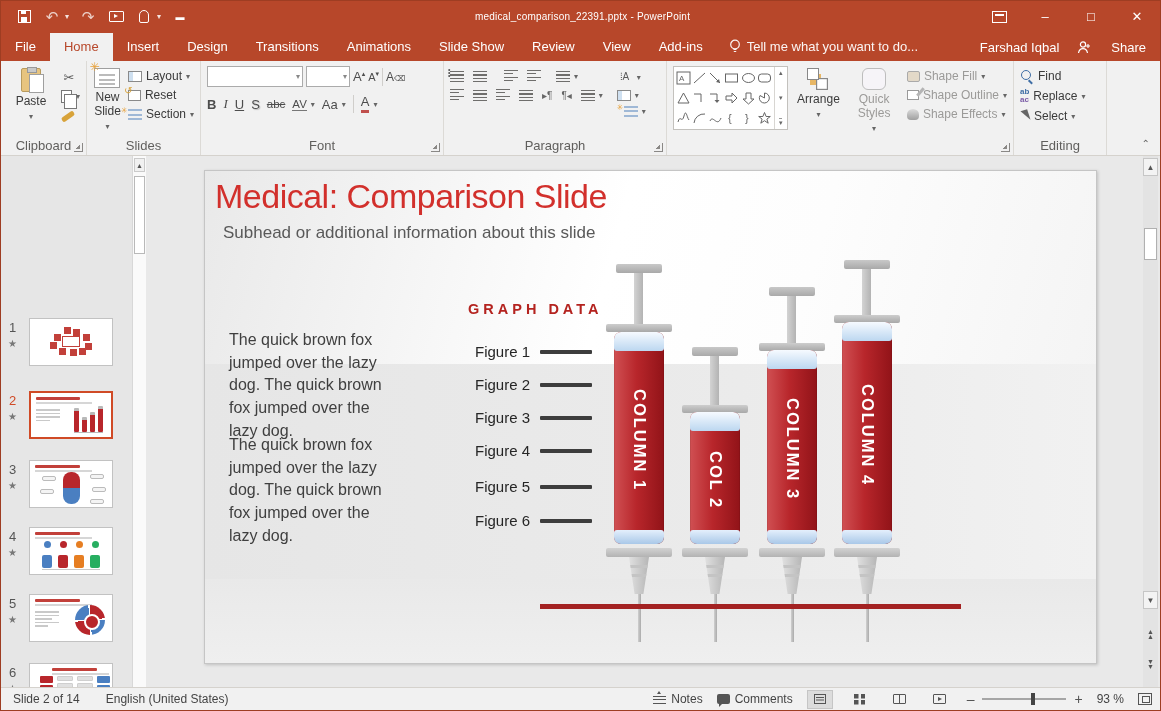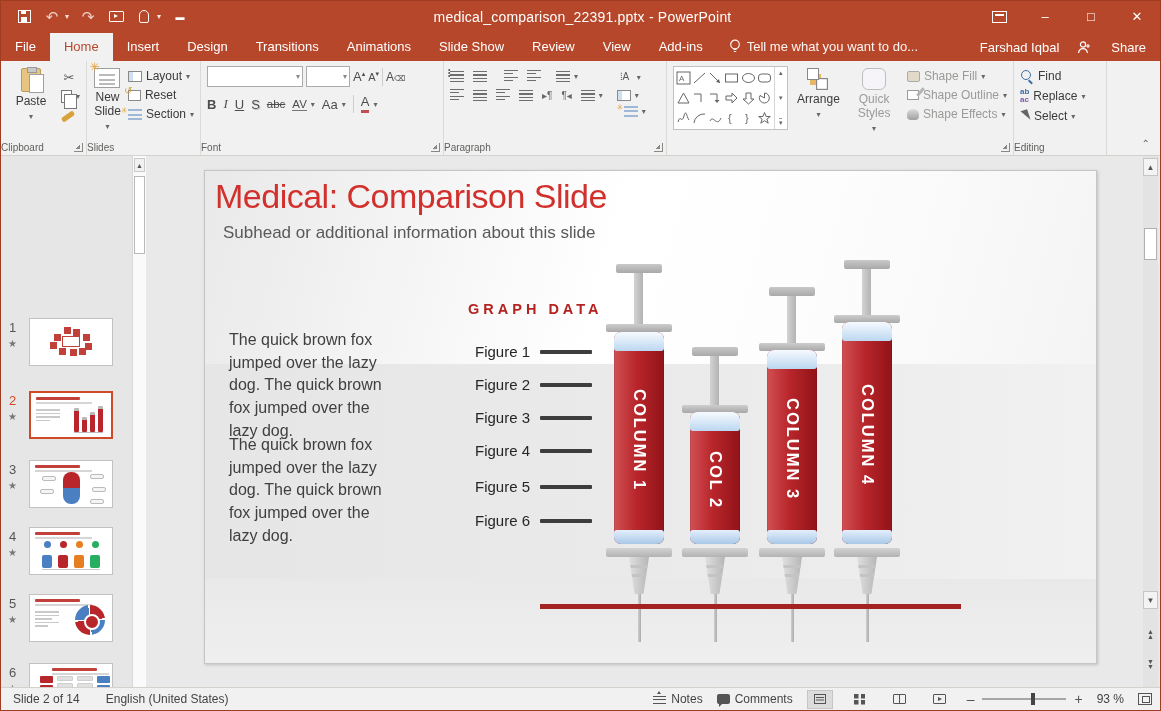--- a/index.html
+++ b/index.html
@@ -4,21 +4,21 @@
 <style>
   * { margin:0; padding:0; box-sizing:border-box; }
   html,body { width:1161px; height:711px; font-family:"Liberation Sans","DejaVu Sans",sans-serif; }
   .window { width:1161px; height:711px; display:flex; flex-direction:column; border:1px solid #9e3d22; background:#f1f1f1; overflow:hidden; }
 
   
   .titlebar { height:31px; background:#b7472a; display:flex; align-items:center; color:#fff; flex:0 0 auto; }
   .qat { display:flex; align-items:center; gap:10px; padding-left:14px; font-size:14px; }
   .qat .qbtn { display:inline-flex; align-items:center; justify-content:center; width:18px; height:18px; cursor:default; }
   .qat .mini-arrow { font-size:8px; opacity:.85; margin-left:-6px; }
-  .tb-title { flex:1; text-align:center; font-size:14px; letter-spacing:.2px; }
+  .tb-title { flex:1; text-align:center; font-size:10px; letter-spacing:.2px; }
   .winctl { display:flex; align-items:stretch; height:31px; }
   .winctl .wbtn { width:46px; display:flex; align-items:center; justify-content:center; font-size:13px; }
   .ico-save { width:13px; height:13px; border:1.4px solid #fff; position:relative; }
   .ico-save::after { content:""; position:absolute; left:2px; bottom:0; width:6px; height:5px; background:#fff; }
   .ico-save::before { content:""; position:absolute; left:2px; top:0; width:5px; height:3px; background:#fff; }
   .ico-present { width:15px; height:11px; border:1.3px solid #fff; position:relative; border-radius:1px;}
   .ico-present::after { content:""; position:absolute; left:4px; top:2px; border-left:4px solid #fff; border-top:2.5px solid transparent; border-bottom:2.5px solid transparent; }
   .ico-touch { width:10px; height:13px; border:1.3px solid #fff; border-radius:5px 5px 2px 2px; }
   .ico-ribopt { width:15px; height:12px; border:1.3px solid #fff; position:relative; }
   .ico-ribopt::after { content:""; position:absolute; top:2px; left:2px; right:2px; height:2.5px; background:#fff; }
@@ -28,21 +28,21 @@
   .tab { padding:6px 14px 7px; cursor:default; }
   .tab.active { background:#f1f1f1; color:#b7472a; }
   .tellme { display:flex; gap:6px; padding:0 12px 7px; opacity:.95; }
   .tabspacer { flex:1; }
   .tr-right { display:flex; align-items:center; gap:18px; padding:0 14px 6px; }
   .sharebtn { display:flex; align-items:center; gap:20px; }
 
   
   .ribbon { height:95px; background:#f1f1f1; border-bottom:1px solid #d5d2cd; display:flex; flex:0 0 auto; font-size:12px; color:#3b3b3b; }
   .rgroup { position:relative; border-right:1px solid #dcdad6; padding:5px 6px 17px; display:flex; gap:6px; align-items:flex-start; }
-  .rgroup-label { position:absolute; bottom:2px; left:0; right:0; font-size:10px; color:#605f5d; }
+  .rgroup-label { position:absolute; bottom:2px; left:0; right:0; text-align:center; font-size:13px; color:#605f5d; }
   .dlg { position:absolute; right:3px; bottom:3px; width:9px; height:9px; border-right:1.4px solid #8a8886; border-bottom:1.4px solid #8a8886; }
   .dlg::after{ content:""; position:absolute; right:2px; bottom:2px; width:4px; height:4px; background:linear-gradient(135deg,transparent 45%,#8a8886 45%); }
   .bigbtn { display:flex; flex-direction:column; align-items:center; justify-content:flex-start; width:52px; text-align:center; line-height:1.15; gap:3px; padding-top:2px; }
   .bigbtn .dd { font-size:8px; color:#666; }
   .smallcol { display:flex; flex-direction:column; gap:5px; padding-top:3px; }
   .srow { display:flex; align-items:center; gap:4px; white-space:nowrap; }
   .dd { font-size:8px; color:#666; }
   .ico16 { width:16px; height:16px; display:inline-flex; align-items:center; justify-content:center; font-size:13px; color:#5a5a5a; }
   
   .ico-paste { width:20px; height:24px; background:#e7c47f; border:1px solid #b89b5e; border-radius:2px; position:relative; }

